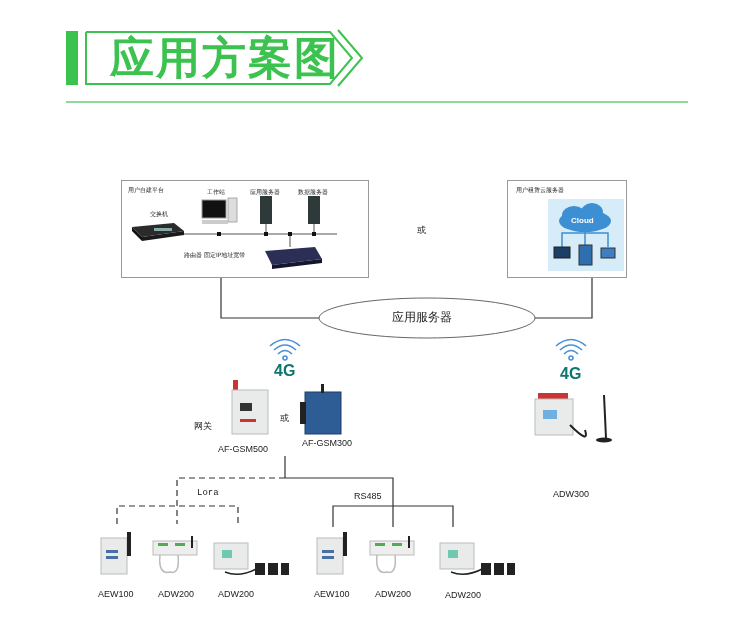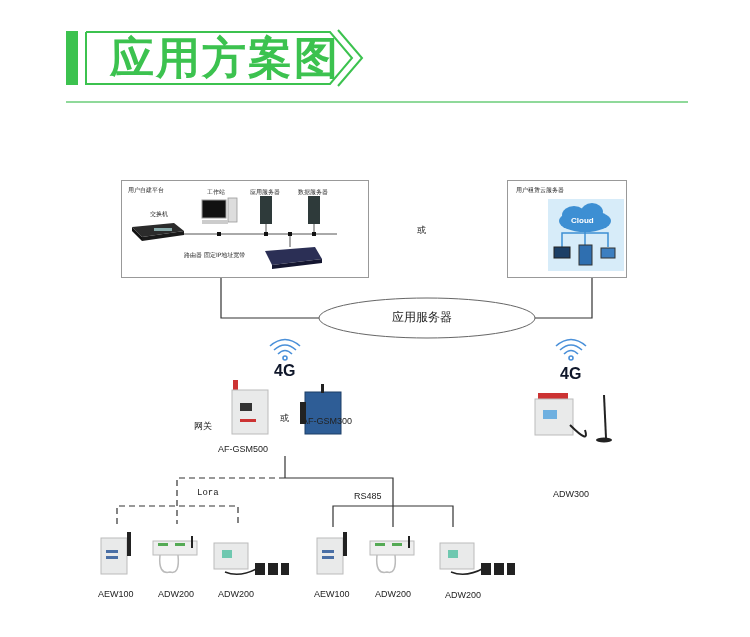--- a/index.html
+++ b/index.html
@@ -5,21 +5,21 @@
   html, body { margin:0; padding:0; background:#ffffff; }
   body { width:750px; height:637px; position:relative; overflow:hidden; font-family:"DejaVu Sans", sans-serif; color:#333; }
   .abs { position:absolute; }
   .title-bar { left:66px; top:31px; width:12px; height:54px; background:#3cc24f; }
   .title-text { left:110px; top:34px; font-size:44px; font-weight:bold; color:#3cc24f; letter-spacing:2px; line-height:48px; }
   .hr { left:66px; top:101px; width:622px; height:2px; background:#8fd99a; }
   .frame { border:1px solid #999; background:#fff; }
   .small { font-size:6px; color:#222; white-space:nowrap; }
   .lbl { font-size:9px; color:#222; white-space:nowrap; }
   .mono-lbl { font-family:"Liberation Sans", sans-serif; font-size:9px; color:#222; white-space:nowrap; }
-  .g4 { font-family:"Liberation Sans", sans-serif; font-weight:bold; font-size:16px; color:#0f172a; }
+  .g4 { font-family:"Liberation Sans", sans-serif; font-weight:bold; font-size:16px; color:#0f766e; }
   svg { position:absolute; left:0; top:0; }
 </style>
 </head>
 <body>
 
 <div class="abs title-bar"></div>
 <svg width="750" height="637" style="pointer-events:none">
   <polyline points="86,32 330,32 352,58 330,84 86,84 86,32" fill="none" stroke="#3cc24f" stroke-width="2"></polyline>
   <polyline points="338,30 362,58 338,86" fill="none" stroke="#3cc24f" stroke-width="2"></polyline>
 </svg>
@@ -140,21 +140,21 @@
     <rect x="538" y="393" width="30" height="6" fill="#c33"></rect>
     <rect x="535" y="399" width="38" height="36" fill="#e9eaea" stroke="#bbb"></rect>
     <rect x="543" y="410" width="14" height="9" fill="#6fb0e0"></rect>
     <line x1="604" y1="395" x2="606" y2="438" stroke="#222" stroke-width="2"></line>
     <ellipse cx="604" cy="440" rx="8" ry="2.5" fill="#222"></ellipse>
     <path d="M570,425 Q590,445 585,430" fill="none" stroke="#222" stroke-width="2"></path>
   </g>
 </svg>
 <div class="abs lbl" style="left:280px;top:412px;">或</div>
 <div class="abs mono-lbl" style="left:218px;top:444px;">AF-GSM500</div>
-<div class="abs mono-lbl" style="left:302px;top:416px;">AF-GSM300</div>
+<div class="abs mono-lbl" style="left:302px;top:438px;">AF-GSM300</div>
 <div class="abs mono-lbl" style="left:553px;top:449px;margin-top:40px;">ADW300</div>
 
 <div class="abs mono-lbl" style="left:197px;top:488px;font-family:Liberation Mono, monospace;">Lora</div>
 <div class="abs mono-lbl" style="left:354px;top:491px;">RS485</div>
 
 <svg width="750" height="637">
 
   <g>
     <rect x="101" y="538" width="26" height="36" fill="#e9eaea" stroke="#bbb"></rect>
     <rect x="106" y="550" width="12" height="3" fill="#4a6fa5"></rect>

